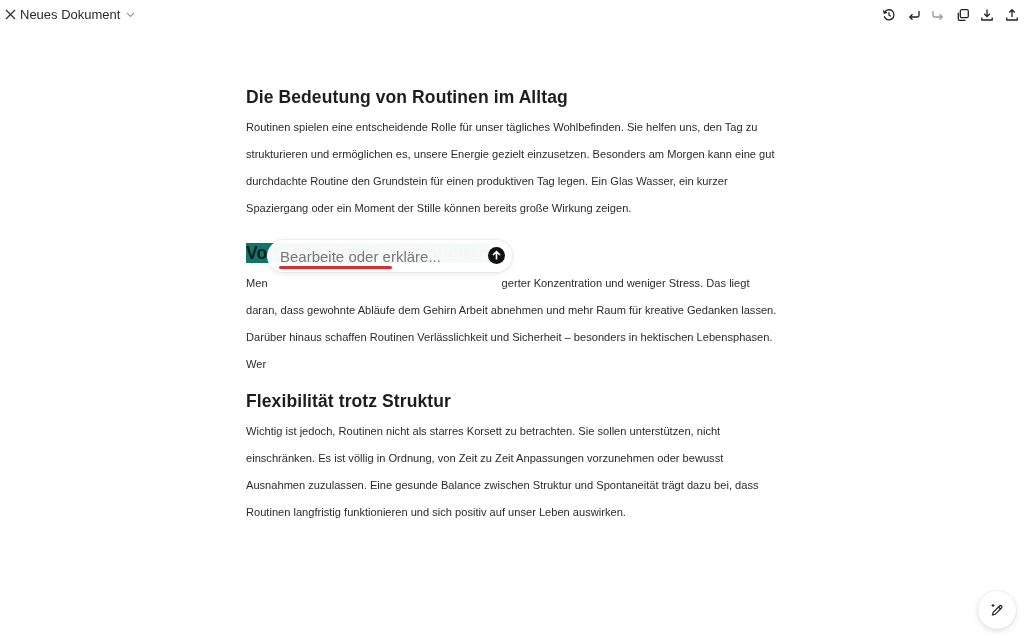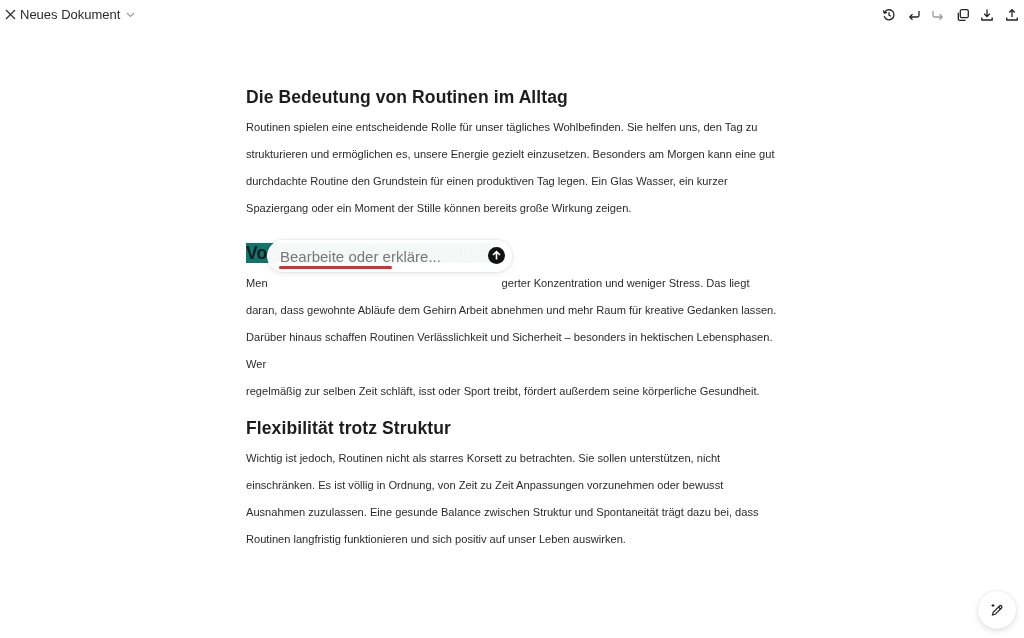--- a/index.html
+++ b/index.html
@@ -137,21 +137,20 @@
     <h2>Die Bedeutung von Routinen im Alltag</h2>
     <p>Routinen spielen eine entscheidende Rolle für unser tägliches Wohlbefinden. Sie helfen uns, den Tag zu strukturieren und ermöglichen es, unsere Energie gezielt einzusetzen. Besonders am Morgen kann eine gut durchdachte Routine den Grundstein für einen produktiven Tag legen. Ein Glas Wasser, ein kurzer Spaziergang oder ein Moment der Stille können bereits große Wirkung zeigen.</p>
   </section>
 
   <section class="sec2">
     <h2><span class="h-sel">Vorteile fester Gewohnheiten</span></h2>
     <p>
       <span>Men</span><span style="display:inline-block;width:234px;"></span><span>gerter Konzentration und weniger Stress. Das liegt</span><br>
       <span>daran, dass gewohnte Abläufe dem Gehirn Arbeit abnehmen und mehr Raum für kreative Gedanken lassen.</span><br>
       <span>Darüber hinaus schaffen Routinen Verlässlichkeit und Sicherheit – besonders in hektischen Lebensphasen. Wer</span><br>
-      <span>regelmäßig zur selben Zeit schläft, isst oder Sport treibt, fördert außerdem seine körperliche Gesundheit.</span>
     </p>
   </section>
 
   <section class="sec3">
     <h2>Flexibilität trotz Struktur</h2>
     <p>Wichtig ist jedoch, Routinen nicht als starres Korsett zu betrachten. Sie sollen unterstützen, nicht einschränken. Es ist völlig in Ordnung, von Zeit zu Zeit Anpassungen vorzunehmen oder bewusst Ausnahmen zuzulassen. Eine gesunde Balance zwischen Struktur und Spontaneität trägt dazu bei, dass Routinen langfristig funktionieren und sich positiv auf unser Leben auswirken.</p>
   </section>
 </div>
 
 <div class="popup">

